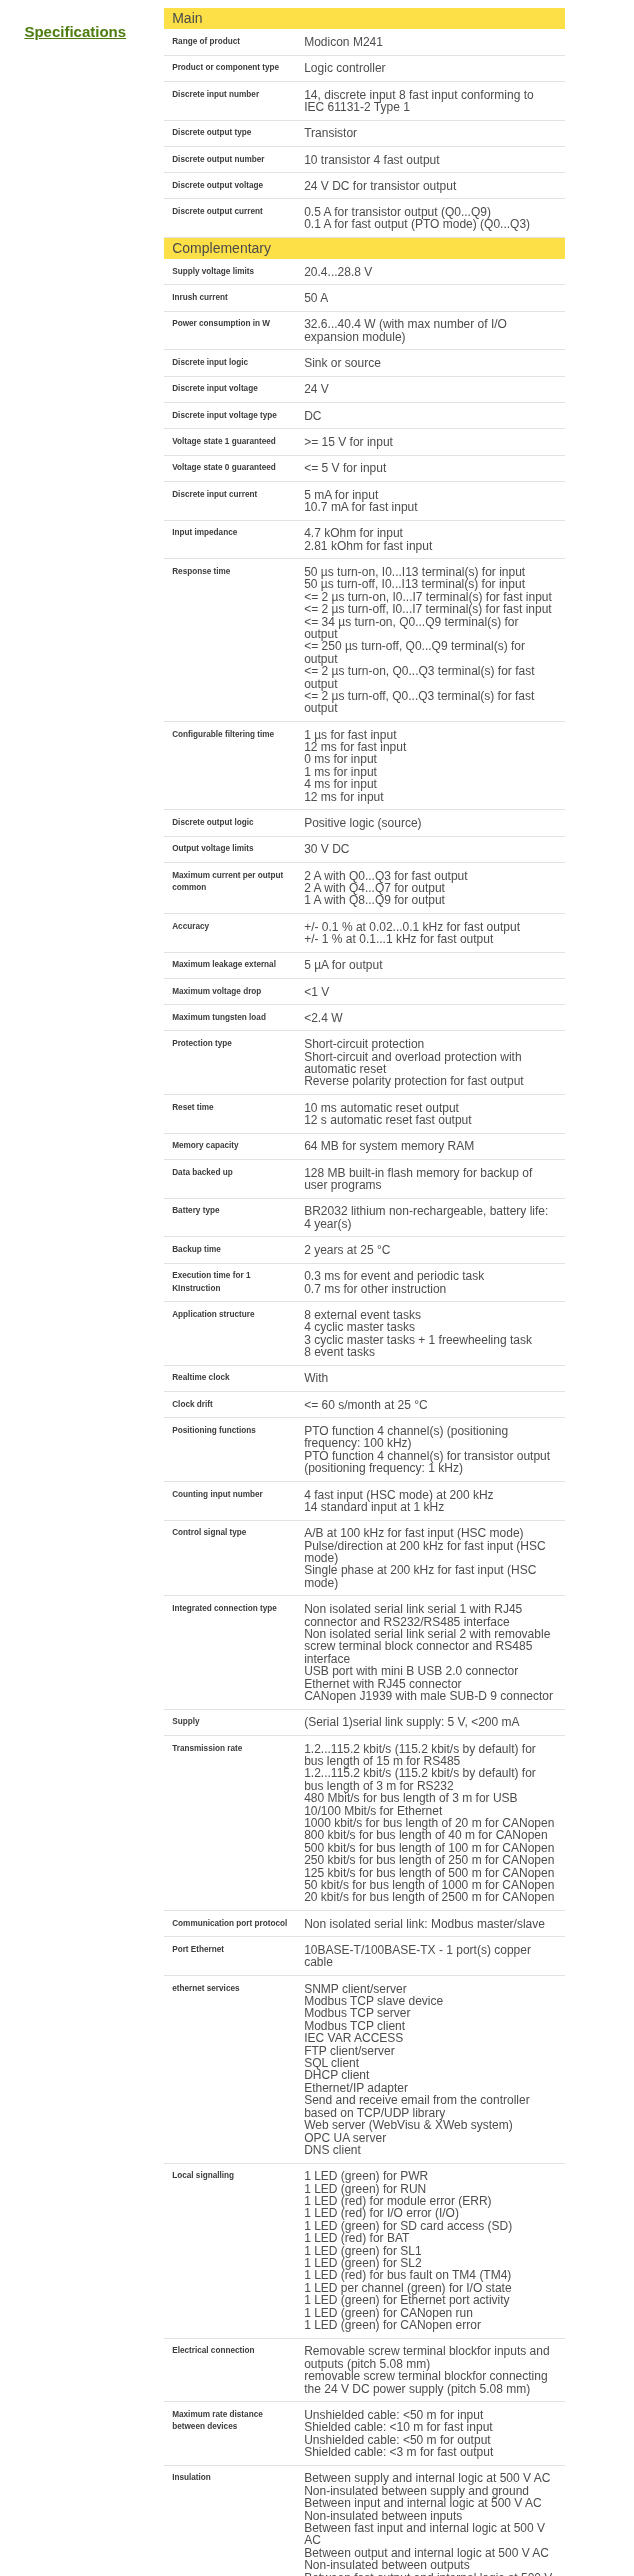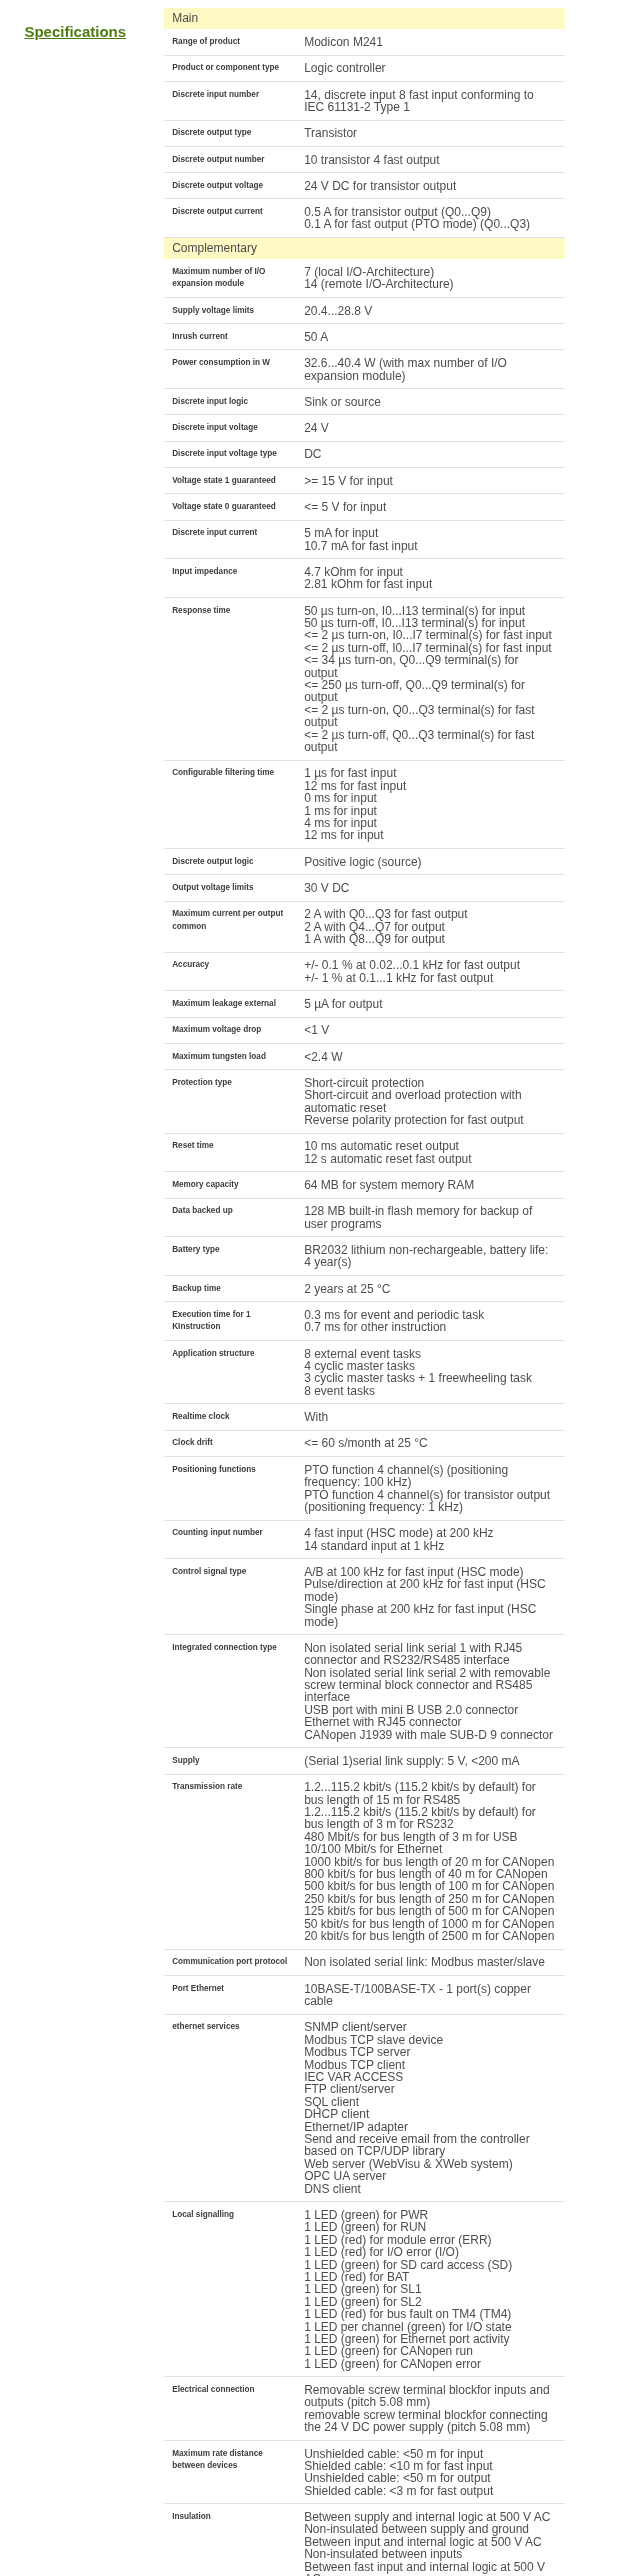--- a/index.html
+++ b/index.html
@@ -21,23 +21,23 @@
     letter-spacing:0;
     text-decoration:underline;
   }
   .spec-table{
     position:absolute;
     left:164px;
     top:8.2px;
     width:401px;
   }
   .section-header{
-    background:#fef9c3;
+    background:#fde047;
     color:#4b4b4b;
-    font-size:12px;
+    font-size:14px;
     line-height:12.4px;
     padding:4.1px 8.2px 4.6px 8.2px;
     font-weight:400;
   }
   .spec-row{
     display:flex;
     align-items:flex-start;
     padding:6.7px 8.2px 6.2px 8.2px;
     border-bottom:0.5px solid #e2e2e2;
   }
@@ -105,25 +105,20 @@
     <div class="spec-value">0.5 A for transistor output (Q0...Q9)
 0.1 A for fast output (PTO mode) (Q0...Q3)</div>
   </div>
 </div>
   </section>
 
   <section>
     <div class="section-header">Complementary</div>
     <div>
 
-  <div class="spec-row">
-    <div class="spec-label">Maximum number of I/O expansion module</div>
-    <div class="spec-value">7 (local I/O-Architecture)
-14 (remote I/O-Architecture)</div>
-  </div>
 
   <div class="spec-row">
     <div class="spec-label">Supply voltage limits</div>
     <div class="spec-value">20.4...28.8 V</div>
   </div>
 
   <div class="spec-row">
     <div class="spec-label">Inrush current</div>
     <div class="spec-value">50 A</div>
   </div>

